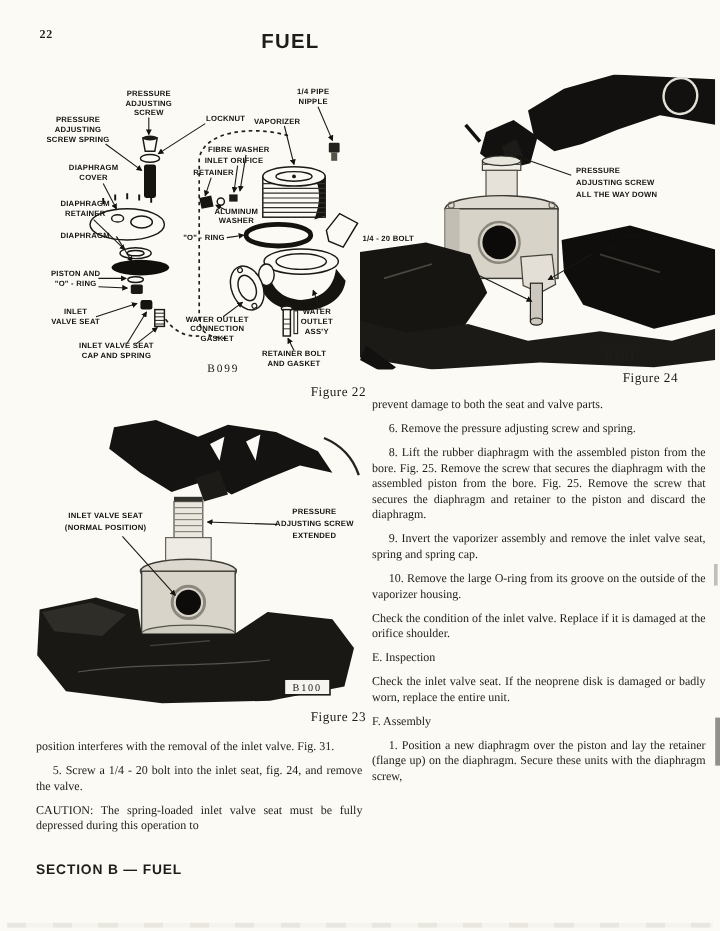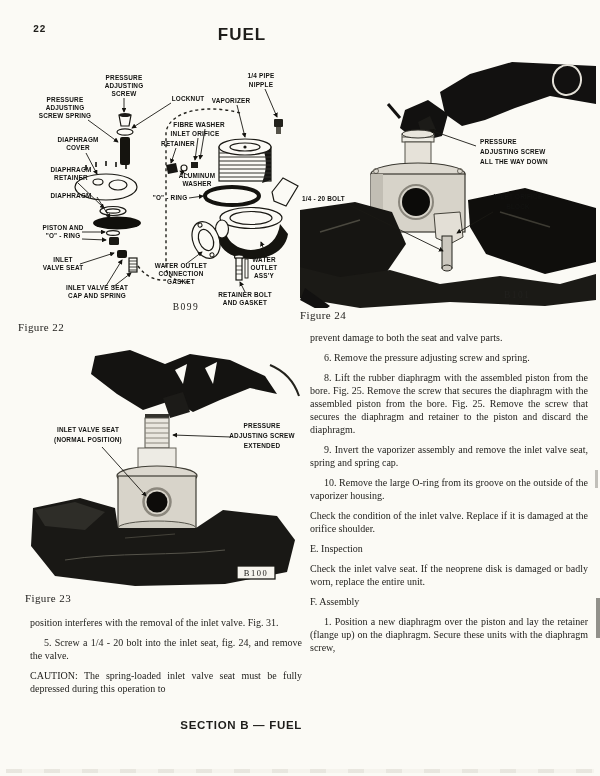--- a/index.html
+++ b/index.html
@@ -3,41 +3,41 @@
 <meta charset="utf-8">
 <style>
   html,body { margin:0; padding:0; background:#9a968e; }
   .page {
     position:relative; width:600px; height:776px; margin:0 auto;
     background:#fbfaf5; overflow:hidden;
     font-family:"Liberation Serif", serif; color:#1e1d1a;
   }
   .pagenum {
     position:absolute; left:33px; top:24px;
-    font-family:Liberation Mono, monospace; font-weight:bold;
+    font-family:Liberation Serif, serif; font-weight:bold;
     font-size:10px; letter-spacing:.5px;
   }
   .title {
     position:absolute; left:0; top:25px; width:484px; text-align:center;
     font-family:"Liberation Sans", sans-serif; font-weight:bold;
     font-size:17px; letter-spacing:1px;
   }
   .fig { position:absolute; }
   .caption {
-    position:absolute; text-align:left; font-size:11px;
+    position:absolute; text-align:right; font-size:11px;
     letter-spacing:.4px; color:#1c1b18;
   }
   .textcol {
     position:absolute; text-align:justify; font-size:10px;
     line-height:13px; color:#1e1d1a;
   }
   .textcol p { margin:0 0 7px 0; }
   .textcol p.num { text-indent:14px; }
   .footer {
-    position:absolute; text-align:right;
+    position:absolute; text-align:left;
     font-family:"Liberation Sans", sans-serif; font-weight:bold;
     font-size:11.5px; letter-spacing:.7px;
   }
   svg text { font-family:"Liberation Sans", sans-serif; font-weight:bold; }
   .lbl  { font-size:6.4px; letter-spacing:.2px; fill:#121210; }
   .code { font-family:"Liberation Serif", serif; font-weight:normal;
           font-size:9.5px; letter-spacing:1.5px; fill:#22211e; }
   .ldr  { stroke:#1a1914; stroke-width:.9; fill:none; }
   .prt  { stroke:#1a1914; stroke-width:1.2; fill:#fbfaf5; }
   .drk  { fill:#161512; stroke:none; }

